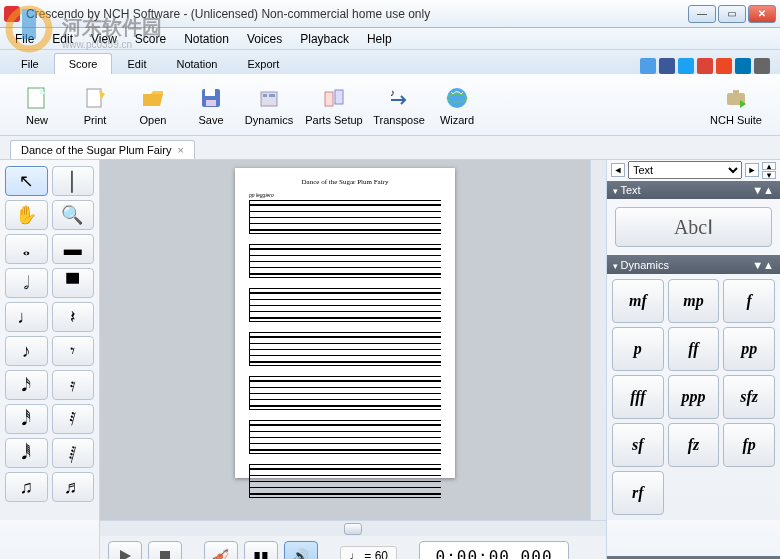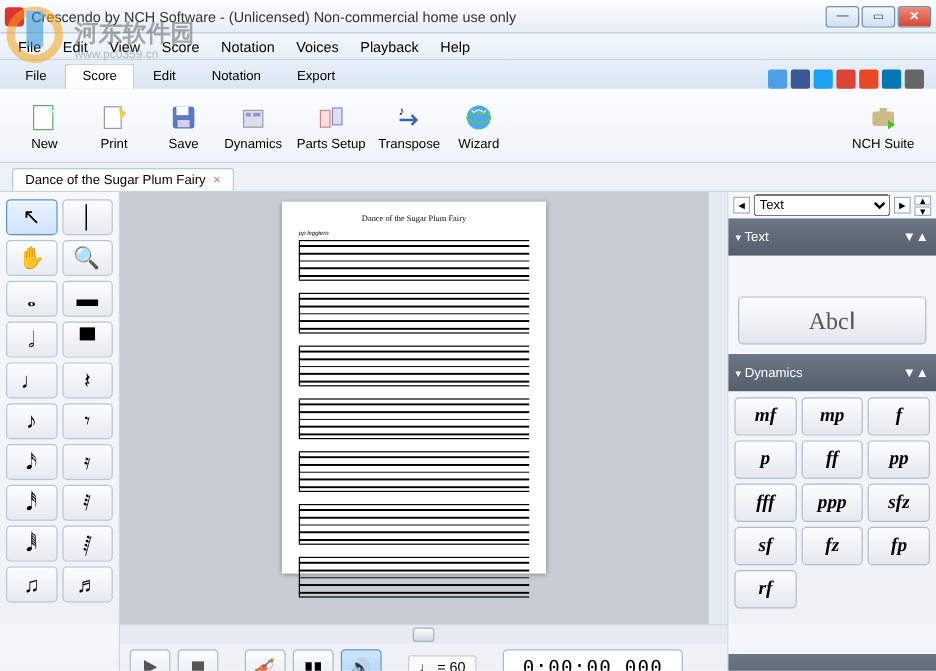--- a/index.html
+++ b/index.html
@@ -51,26 +51,26 @@
 .page h4 { text-align: center; font-size: 7px; font-weight: normal; font-family: serif; margin-bottom: 6px; }
 .staff { height: 34px; border-top: 1px solid #000; border-bottom: 1px solid #000; position: relative; margin-bottom: 10px; background: repeating-linear-gradient(#000 0 1px, transparent 1px 6px); background-size: 100% 25px; background-position: 0 4px; }
 .staff::before { content:""; position:absolute; left:0; top:0; bottom:0; width:1px; background:#000; }
 .vscroll { width: 16px; background: #e6ebf1; border-left: 1px solid #cdd8e4; }
 
 
 .rpanel { width: 174px; background: linear-gradient(#f6f8fb,#eef2f7); border-left: 1px solid #cdd8e4; display:flex; flex-direction:column; }
 .rheader { height: 22px; display:flex; align-items:center; padding:0 4px; gap:3px; }
 .rheader select { flex:1; font-size:11px; height:18px; }
 .rheader .nbtn { width:14px; height:14px; border:1px solid #9fb0c4; background:#fff; font-size:9px; display:flex; align-items:center; justify-content:center; cursor:pointer; }
-.section-hd { height: 31px; background: linear-gradient(#6c7684,#545e6c); color:#fff; font-size:11px; display:flex; align-items:center; padding:0 6px; justify-content:space-between; cursor:pointer;}
+.section-hd { height: 20px; background: linear-gradient(#6c7684,#545e6c); color:#fff; font-size:11px; display:flex; align-items:center; padding:0 6px; justify-content:space-between; cursor:pointer;}
 .section-hd .tri { font-size:9px; }
 .textsection { padding:8px; }
-.textbtn { width:100%; height:40px; background: linear-gradient(#fdfdfd,#e2e7ee); border:1px solid #b0bcc9; border-radius:4px; font-size:20px; font-family: 'Times New Roman', serif; color:#555; display:flex; align-items:center; justify-content:center; cursor:pointer;margin-top:26px; }
+.textbtn { width:100%; height:40px; background: linear-gradient(#fdfdfd,#e2e7ee); border:1px solid #b0bcc9; border-radius:4px; font-size:20px; font-family: 'Times New Roman', serif; color:#555; display:flex; align-items:center; justify-content:center; cursor:pointer; }
 .dyn-grid { display:grid; grid-template-columns: repeat(3,1fr); gap:4px; padding:5px; }
-.dynbtn { height:32px; background: linear-gradient(#fdfdfd,#e4e9ef); border:1px solid #b0bcc9; border-radius:4px; font-family: 'Times New Roman', serif; font-style: italic; font-weight:bold; font-size:16px; display:flex; align-items:center; justify-content:center; cursor:pointer; }
+.dynbtn { height:44px; background: linear-gradient(#fdfdfd,#e4e9ef); border:1px solid #b0bcc9; border-radius:4px; font-family: 'Times New Roman', serif; font-style: italic; font-weight:bold; font-size:16px; display:flex; align-items:center; justify-content:center; cursor:pointer; }
 
 
 .bottomarea { display:flex; height:56px; }
 .bottomarea .leftpad { width:100px; border-right:1px solid #cdd8e4; background:linear-gradient(#f6f8fb,#eef2f7);}
 .playback-wrap { flex:1; background:#eef2f6; display:flex; flex-direction:column; }
 .hscroll { height:16px; background:#e6ebf1; border-top:1px solid #cdd8e4; display:flex; align-items:center; }
 .hscroll .thumb { height:12px; width:18px; background:linear-gradient(#fdfdfd,#cfd8e2); border:1px solid #a5b3c4; border-radius:3px; margin:0 auto; }
 .playback { flex:1; display:flex; align-items:center; padding:4px 8px; gap:6px; }
 .pbtn { width:34px; height:30px; background: linear-gradient(#fdfdfd,#e2e7ef); border:1px solid #aab8c8; border-radius:4px; display:flex; align-items:center; justify-content:center; cursor:pointer; font-size:14px; }
 .pbtn.active { background: linear-gradient(#cfe6fb,#a9d0f4); border-color:#5b8fd0; }
@@ -138,20 +138,29 @@
       <span>New</span>
     </div>
     <div class="tbtn">
       <div class="ic">
         <svg width="24" height="24">
           <rect x="4" y="3" width="14" height="18" fill="#fff" stroke="#999"></rect>
           <polygon points="16,4 22,8 18,14" fill="#f7c948"></polygon>
         </svg>
       </div>
       <span>Print</span>
+    </div>
+    <div class="tbtn">
+      <div class="ic">
+        <svg width="24" height="24">
+          <path d="M2 8h8l2-3h10v3H4z" fill="#f7c948"></path>
+          <path d="M2 8h20l-3 12H2z" fill="#f1b93a"></path>
+        </svg>
+      </div>
+      <span>Open</span>
     </div>
     <div class="tbtn">
       <div class="ic">
         <svg width="24" height="24">
           <rect x="3" y="3" width="18" height="18" fill="#5a79c7" rx="2"></rect>
           <rect x="6" y="3" width="10" height="7" fill="#fff"></rect>
           <rect x="7" y="14" width="10" height="6" fill="#dce"></rect>
         </svg>
       </div>
       <span>Save</span>

